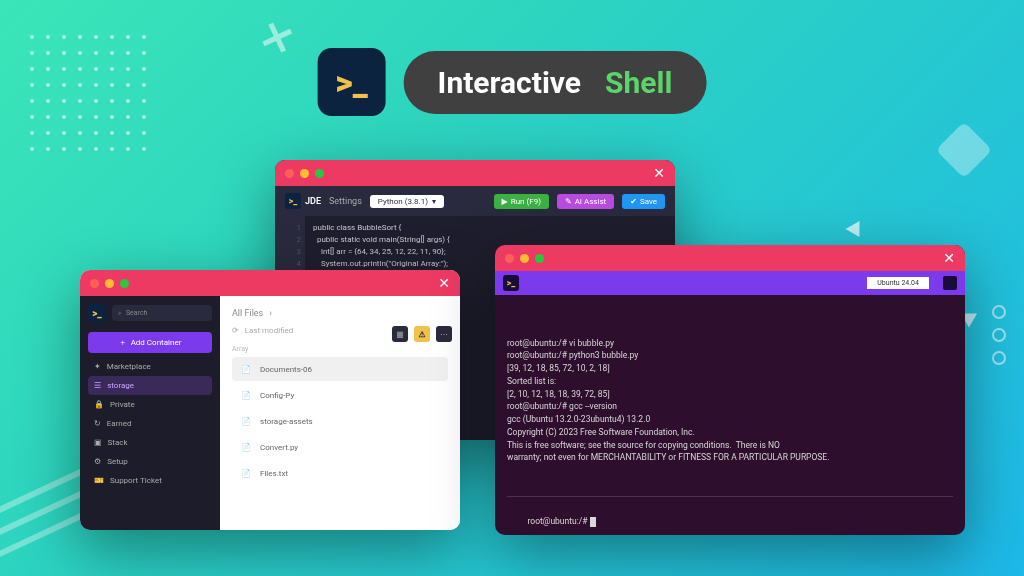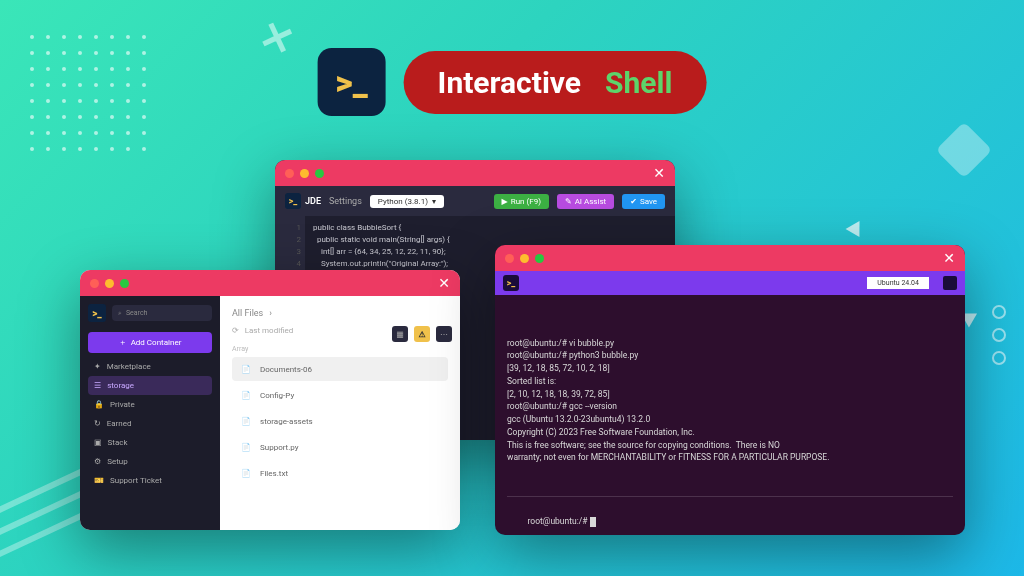--- a/index.html
+++ b/index.html
@@ -13,21 +13,21 @@
 .t1{top:220px;right:160px;border-width:0 8px 14px 8px;border-color:transparent transparent rgba(255,255,255,0.7) transparent;transform:rotate(30deg)}
 .t2{top:250px;right:100px;border-width:0 8px 14px 8px;border-color:transparent transparent rgba(255,255,255,0.7) transparent;transform:rotate(-10deg)}
 .t3{top:310px;right:45px;border-width:0 8px 14px 8px;border-color:transparent transparent rgba(255,255,255,0.7) transparent;transform:rotate(60deg)}
 .diamond{position:absolute;top:130px;right:40px;width:40px;height:40px;background:rgba(255,255,255,0.35);transform:rotate(45deg);border-radius:6px}
 .circ{position:absolute;border-radius:50%;border:2px solid rgba(255,255,255,0.55)}
 .c1{right:18px;top:305px;width:14px;height:14px}
 .c2{right:18px;top:328px;width:14px;height:14px}
 .c3{right:18px;top:351px;width:14px;height:14px}
 .hero{position:absolute;top:48px;left:50%;transform:translateX(-50%);display:flex;align-items:center;gap:18px}
 .logo{width:68px;height:68px;background:#0c2340;border-radius:14px;display:flex;align-items:center;justify-content:center;font-size:34px;font-weight:900;color:#f0c14b}
-.title-pill{background:#b91c1c;padding:14px 34px;border-radius:40px;display:flex;gap:24px;font-size:30px;font-weight:700}
+.title-pill{background:#404040;padding:14px 34px;border-radius:40px;display:flex;gap:24px;font-size:30px;font-weight:700}
 .title-pill .w{color:#fff}
 .title-pill .g{color:#5dd46a}
 .window{position:absolute;border-radius:10px;overflow:hidden;box-shadow:0 20px 60px rgba(0,0,0,0.4)}
 .titlebar{background:#ed3a63;height:26px;display:flex;align-items:center;padding:0 10px;position:relative}
 .traffic{display:flex;gap:6px}
 .traffic span{width:9px;height:9px;border-radius:50%}
 .tr{background:#ff5f57}.ty{background:#febc2e}.tg{background:#28c840}
 .close-x{position:absolute;right:10px;color:#fff;font-size:14px;cursor:pointer}
 
 .ide{top:160px;left:275px;width:400px;height:280px;background:#1e1e2e}
@@ -280,21 +280,21 @@
           <div class="fm-file">
             <span class="fm-icon">📄</span>
             <span>Config-Py</span>
           </div>
           <div class="fm-file">
             <span class="fm-icon">📄</span>
             <span>storage-assets</span>
           </div>
           <div class="fm-file">
             <span class="fm-icon">📄</span>
-            <span>Support.py</span>
+            <span>Convert.py</span>
           </div>
           <div class="fm-file">
             <span class="fm-icon">📄</span>
             <span>Files.txt</span>
           </div>
         </div>
     </div>
   </div>
 </div>
 

